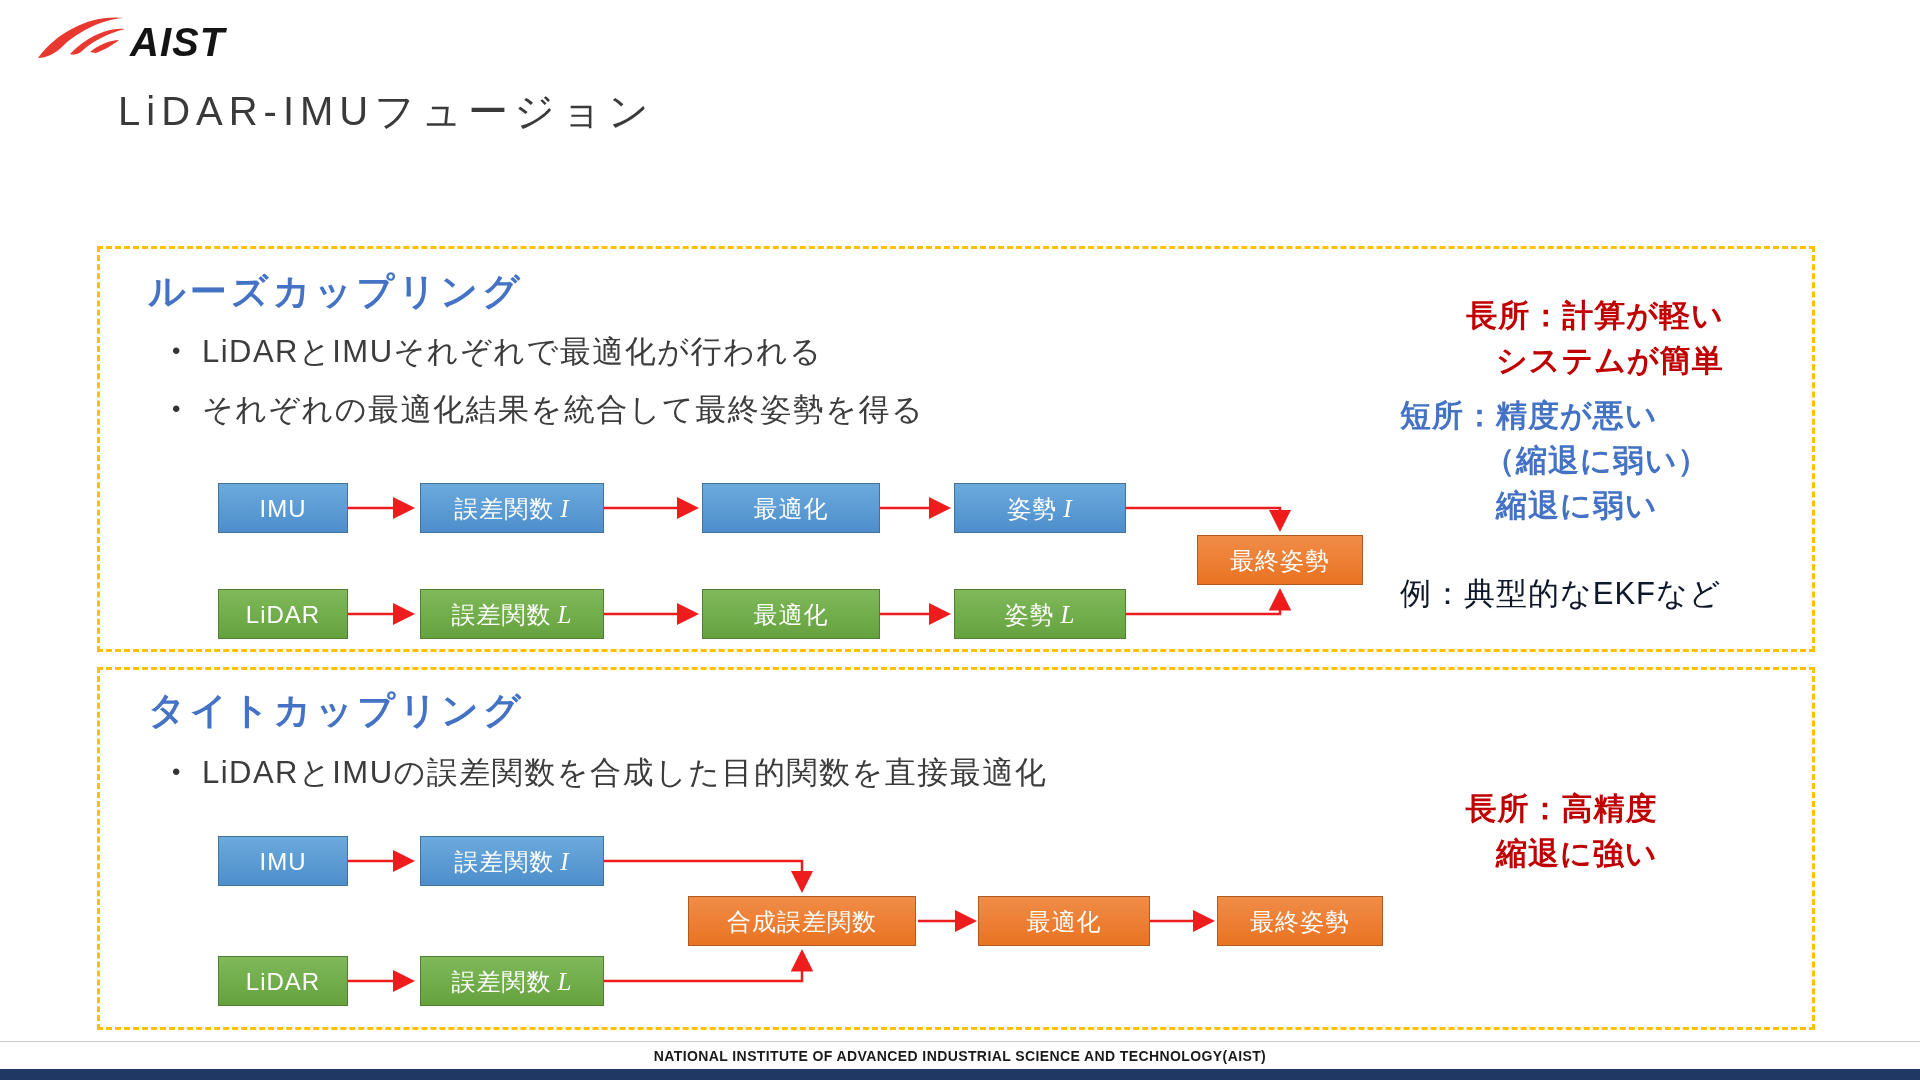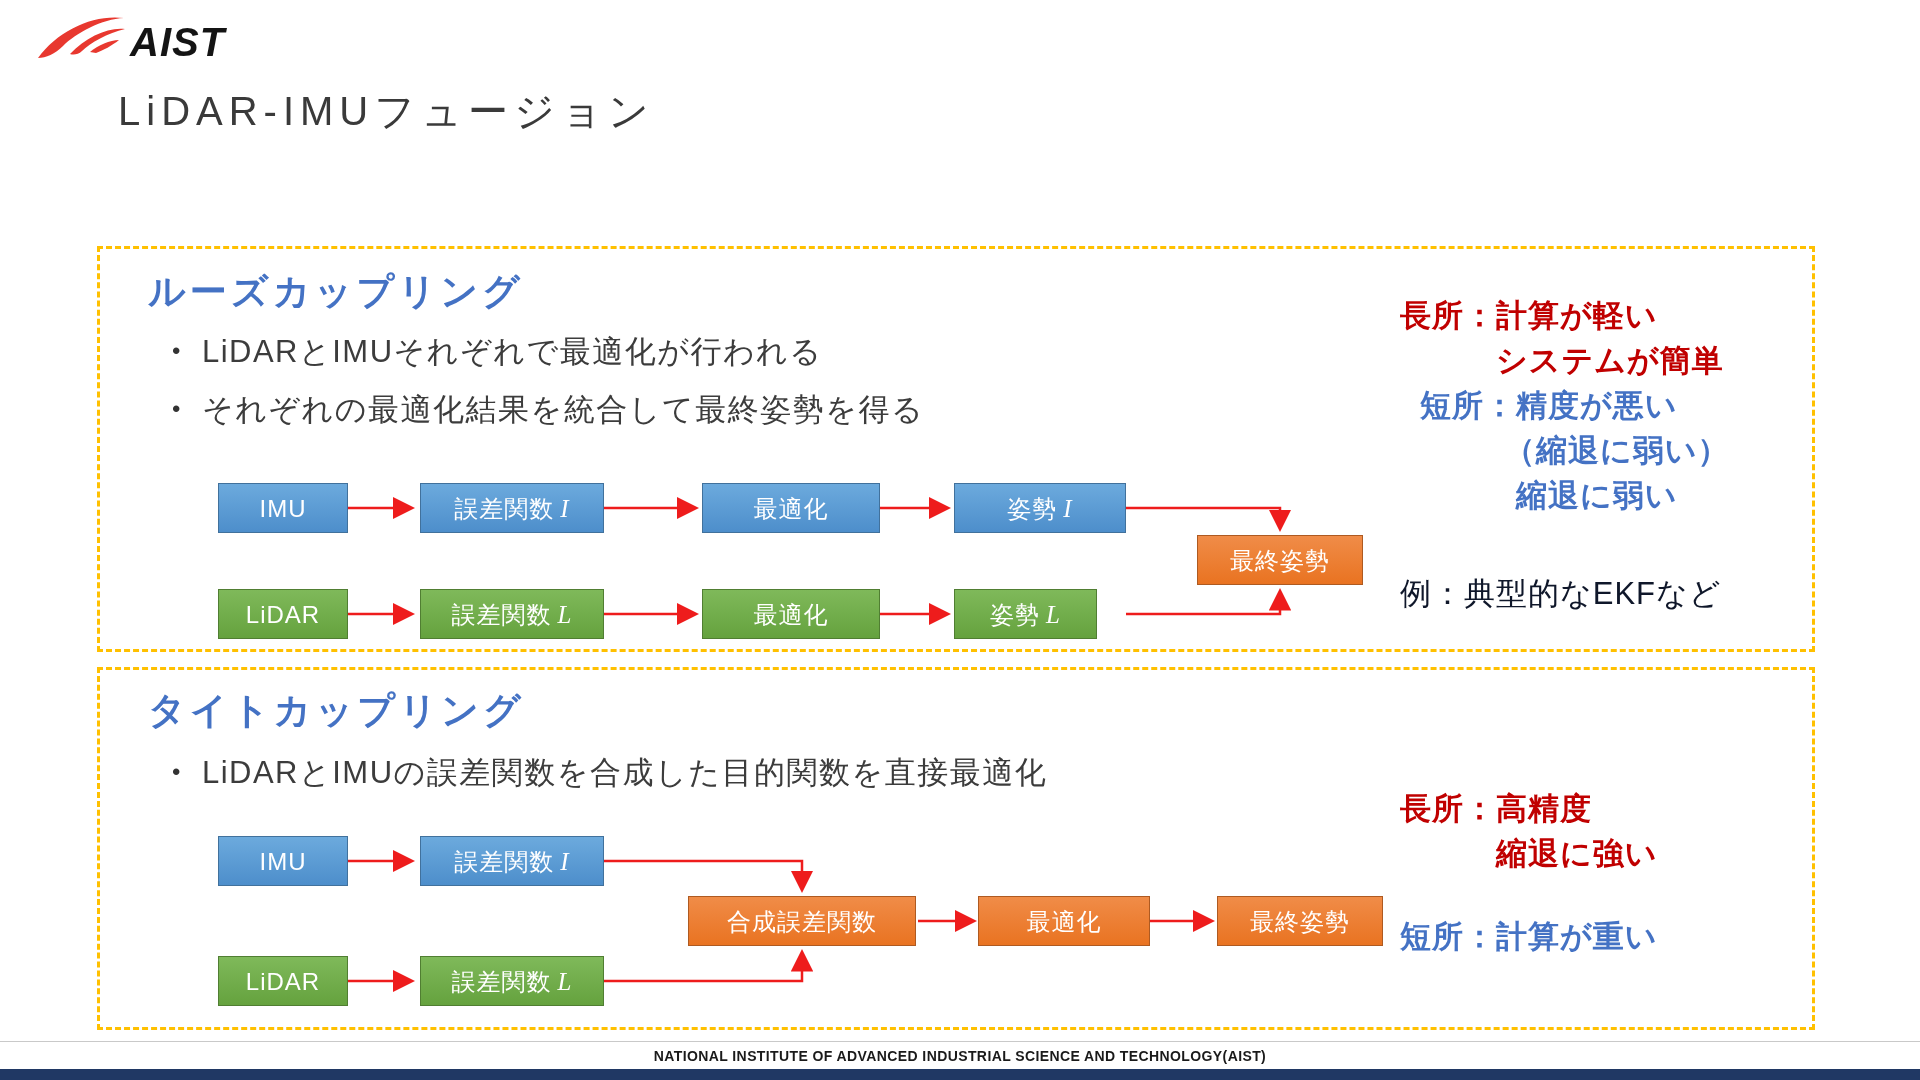--- a/index.html
+++ b/index.html
@@ -37,25 +37,25 @@
   .node .var{font-family:"Liberation Serif","DejaVu Serif",serif;font-style:italic;font-size:25px;margin-left:6px;}
   .node-blue{background:linear-gradient(180deg,#6caadd 0%,#4d8ecb 100%);border:1px solid var(--node-blue-dark);}
   .node-green{background:linear-gradient(180deg,#7fb95a 0%,#65a23e 100%);border:1px solid var(--node-green-dark);}
   .node-orange{background:linear-gradient(180deg,#f08c48 0%,#e97321 100%);border:1px solid var(--node-orange-dark);}
   .diagram-svg{position:absolute;left:0;top:0;pointer-events:none;}
   .arrow{stroke:var(--arrow-red);stroke-width:2.5;fill:none;}
   .arrowhead{fill:var(--arrow-red);}
   
   .annot{position:absolute;left:1300px;font-size:31px;font-weight:bold;line-height:45px;letter-spacing:1px;white-space:nowrap;}
   .annot .cont{margin-left:96px;}
-  .pros{color:var(--accent-red-text);}
+  .pros{color:var(--accent-red-text);text-align:right;}
   .cons{color:var(--accent-blue-text);}
   .example{position:absolute;left:1300px;font-size:31px;font-weight:300;color:#0f172a;letter-spacing:1px;white-space:nowrap;}
   .panel-loose .pros{top:44px;}
-  .panel-loose .cons{top:134px;margin-left:20px;}
+  .panel-loose .cons{top:144px;}
   .panel-loose .example{top:324px;}
   .panel-tight .pros{top:116px;}
   .panel-tight .cons{top:244px;}
   
   .footer-line{position:absolute;left:0;right:0;top:1041px;border-top:1px solid #c9c9c9;}
   .footer-text{
     position:absolute;left:0;right:0;top:1048px;text-align:center;
     font-size:14px;font-weight:bold;color:#1a1a1a;letter-spacing:0.4px;
   }
   .footer-bar{position:absolute;left:0;right:0;bottom:0;height:11px;background:var(--footer-bar);}
@@ -125,21 +125,21 @@
 
     <div class="node node-green" style="left:118px;top:340px;width:130px;">
       <span>LiDAR</span>
     </div>
     <div class="node node-green" style="left:320px;top:340px;width:184px;">
       <span>誤差関数</span><span class="var">L</span>
     </div>
     <div class="node node-green" style="left:602px;top:340px;width:178px;">
       <span>最適化</span>
     </div>
-    <div class="node node-green" style="left:854px;top:340px;width:143px;">
+    <div class="node node-green" style="left:854px;top:340px;width:172px;">
       <span>姿勢</span><span class="var">L</span>
     </div>
 
     <div class="annot pros">
       <div>長所：計算が軽い</div>
       <div class="cont">システムが簡単</div>
     </div>
     <div class="annot cons">
       <div>短所：精度が悪い</div>
       <div class="cont" style="margin-left:84px;">（縮退に弱い）</div>
@@ -191,22 +191,19 @@
       <span>最適化</span>
     </div>
     <div class="node node-orange" style="left:1117px;top:226px;width:166px;">
       <span>最終姿勢</span>
     </div>
 
     <div class="annot pros">
       <div>長所：高精度</div>
       <div class="cont">縮退に強い</div>
     </div>
-    <div class="annot cons">
-      <div>短所：計算が重い</div>
-    </div>
   </div>
 
   <div class="footer-line"></div>
   <div class="footer-text">NATIONAL INSTITUTE OF ADVANCED INDUSTRIAL SCIENCE AND TECHNOLOGY(AIST)</div>
   <div class="footer-bar"></div>
 
 </div>
 
 </body></html>

